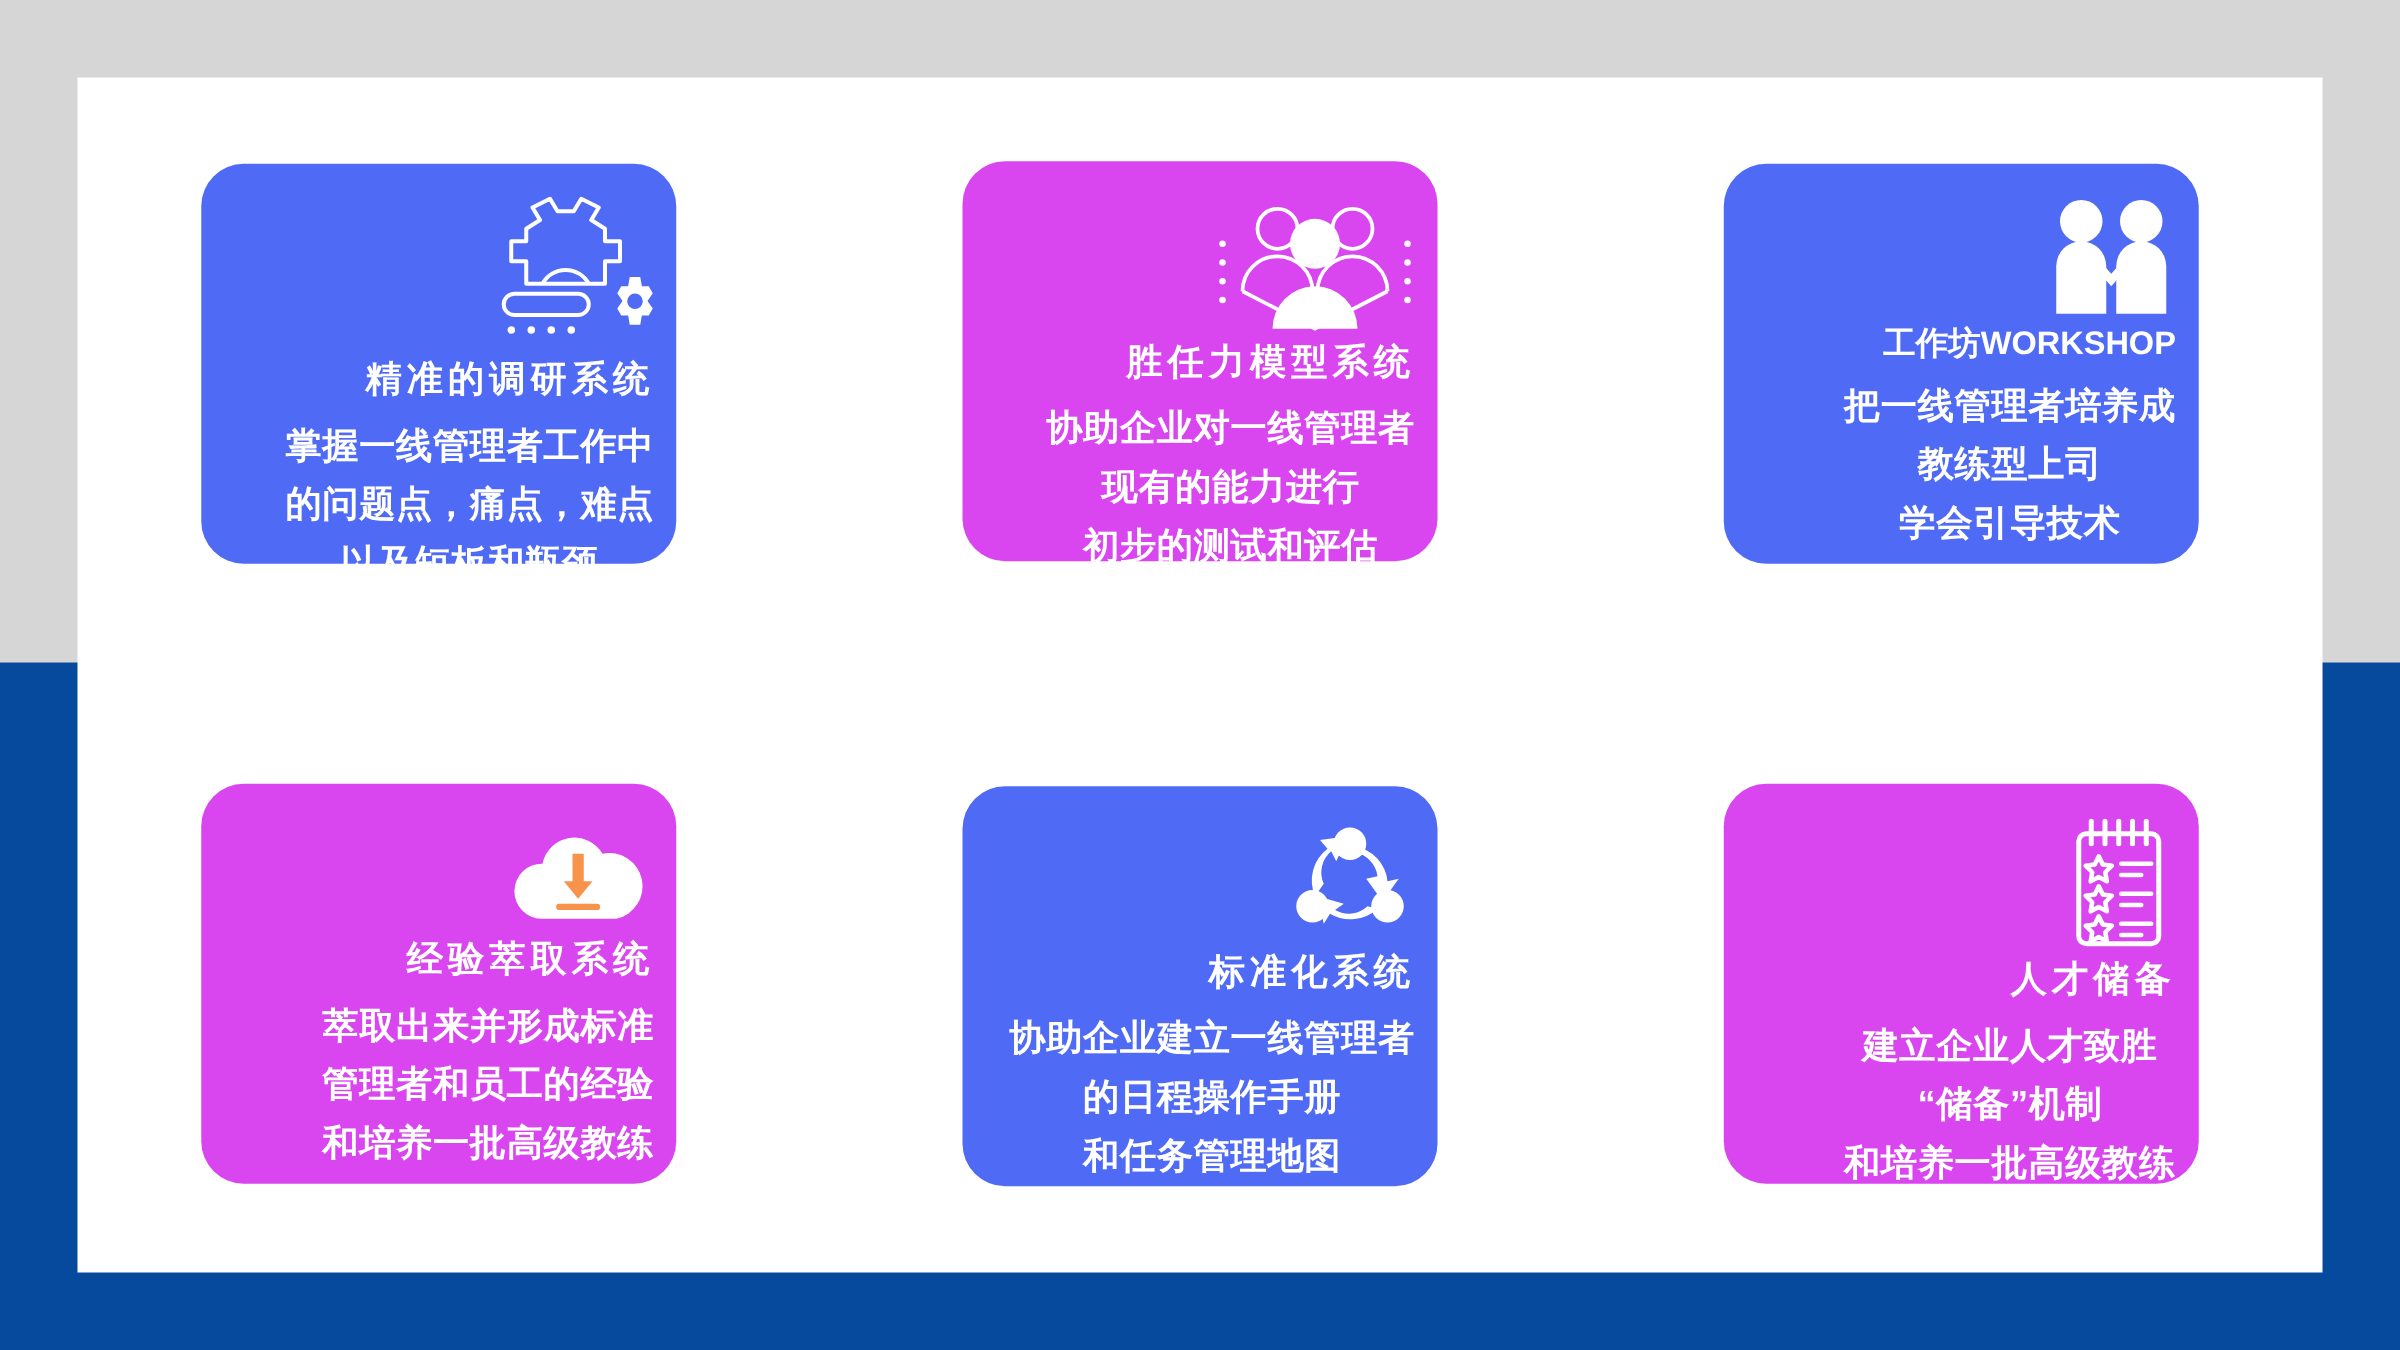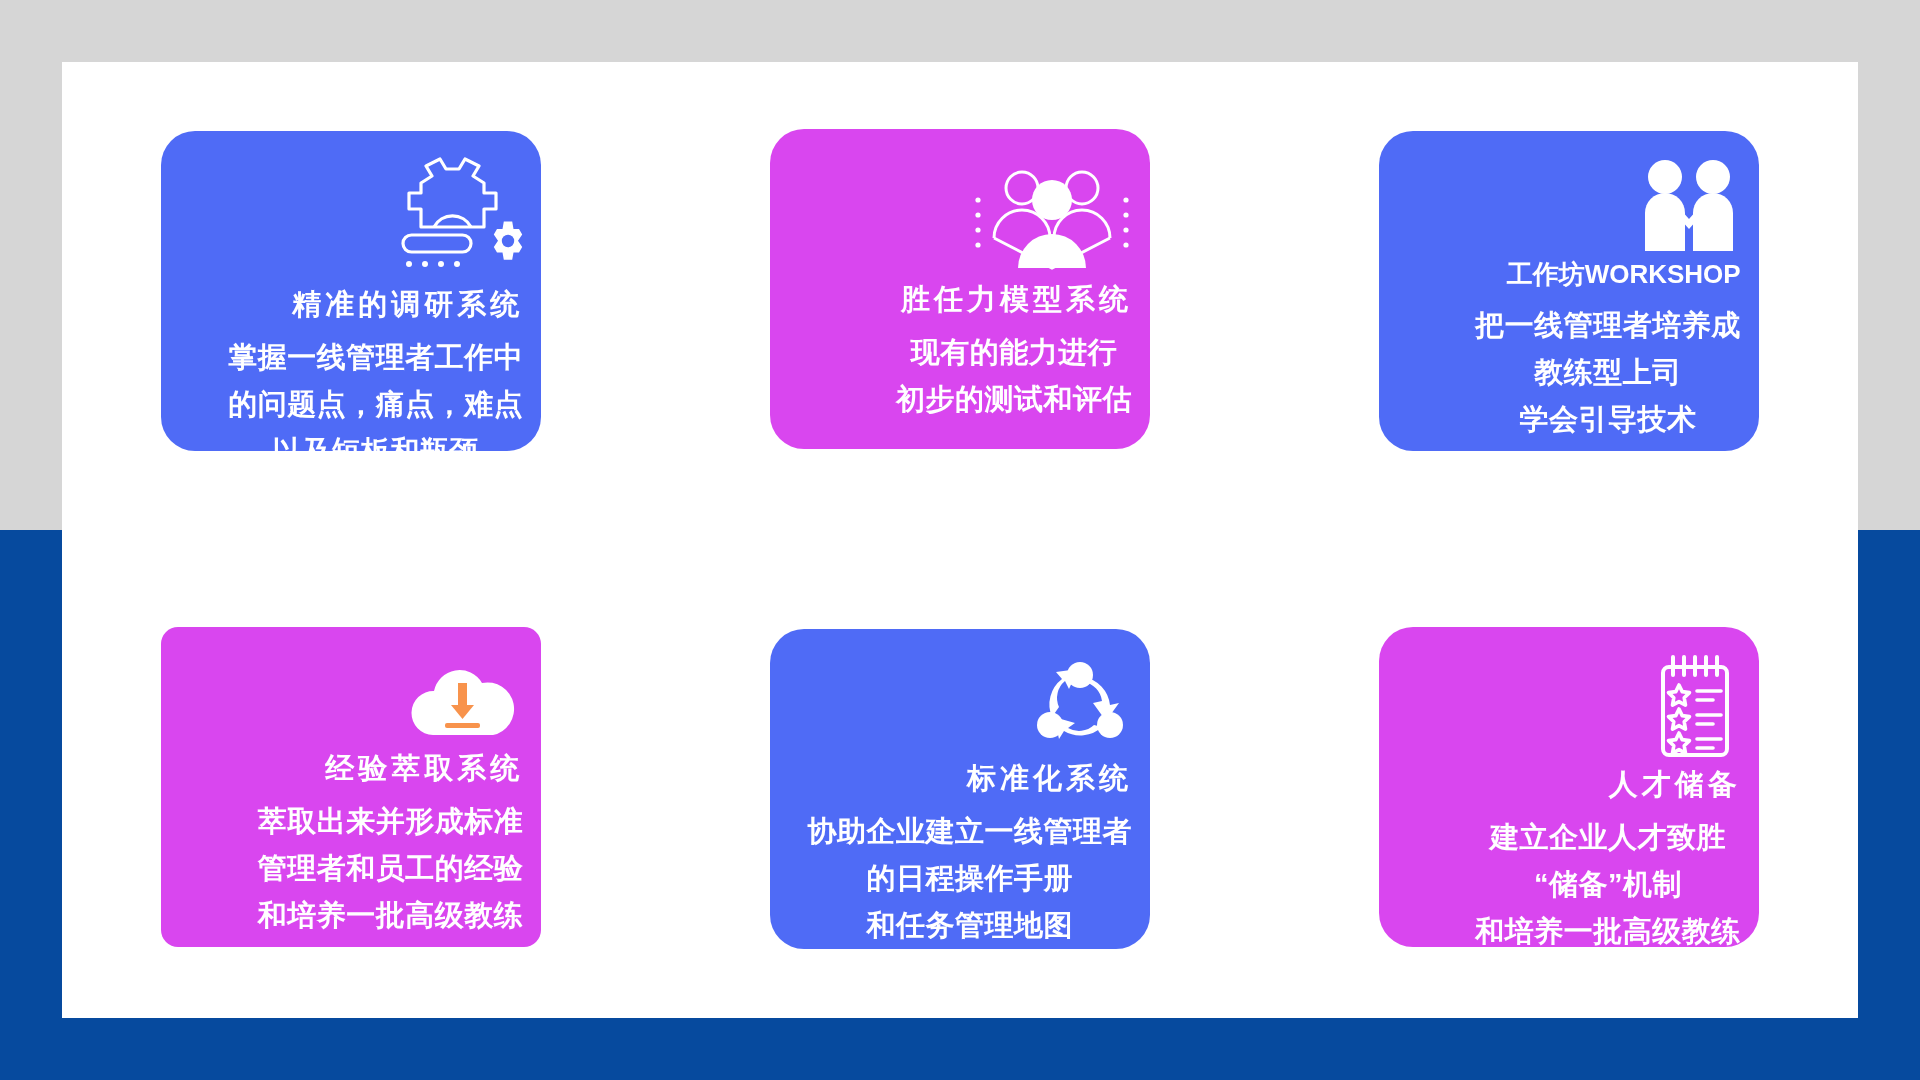--- a/index.html
+++ b/index.html
@@ -67,21 +67,21 @@
     text-align: center;
     position: relative;
   }
   .card.blue   { background: #4f6bf6; }
   .card.orange { background: #d946ef; }
 
   
   .card.c1 { transform: translate(-10px, -10px); }
   .card.c2 { transform: translate(0px, -12px); }
   .card.c3 { transform: translate(10px, -10px); }
-  .card.c4 { transform: translate(-10px, 8px); border-radius: 17px; }
+  .card.c4 { transform: translate(-10px, 8px); }
   .card.c5 { transform: translate(0px, 10px); }
   .card.c6 { transform: translate(10px, 8px); padding-left: 34px; }
 
   .icon-wrap {
     height: 130px;
     display: flex;
     align-items: center;
     justify-content: center;
     margin-bottom: 6px;
   }
@@ -168,20 +168,21 @@
               <circle cx="6" cy="85" r="2.6"></circle>
             <circle cx="154" cy="40" r="2.6"></circle>
               <circle cx="154" cy="55" r="2.6"></circle>
             <circle cx="154" cy="70" r="2.6"></circle>
               <circle cx="154" cy="85" r="2.6"></circle>
           </g>
         </svg>
       </div>
       <div class="card-title">胜任力模型系统</div>
       <div class="card-desc">
+        <span class="ln">协助企业对一线管理者</span>
         <span class="ln">现有的能力进行</span>
         <span class="ln">初步的测试和评估</span>
       </div>
     </div>
 
     <div class="card blue c3">
       <div class="icon-wrap">
         <svg width="104" height="96" viewBox="0 0 104 96">
           <g fill="#ffffff">
             <circle cx="28" cy="20" r="17"></circle>

